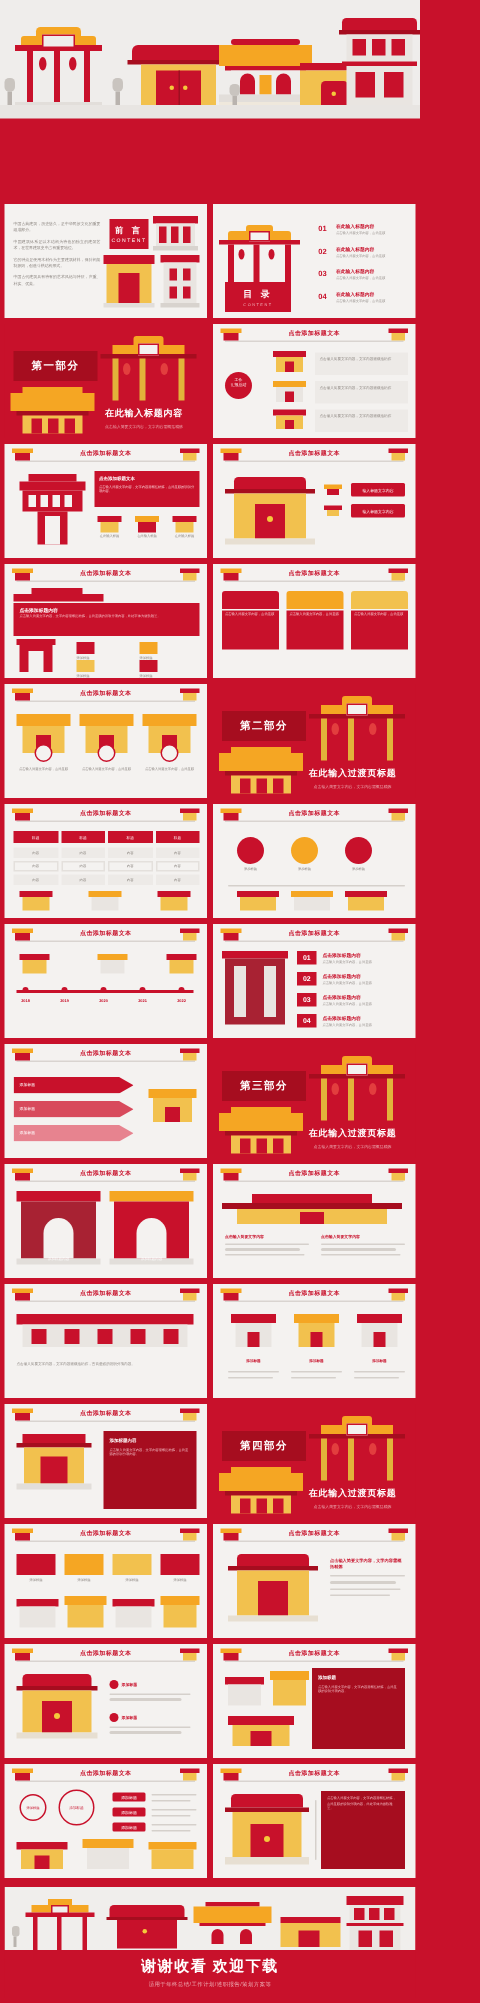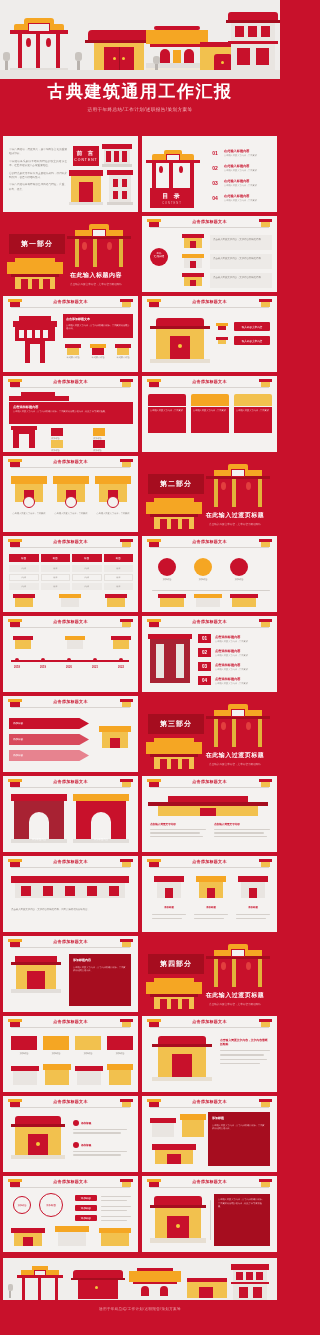--- a/index.html
+++ b/index.html
@@ -190,24 +190,20 @@
       <div style="position:absolute;left:33px;top:14px;width:9px;height:11px;background:#C8112B;"></div>
       <div style="position:absolute;left:0;top:29px;width:50px;height:3px;background:#C8112B;"></div>
       <div style="position:absolute;left:3px;top:32px;width:44px;height:28px;background:#E9E5E1;"></div>
       <div style="position:absolute;left:9px;top:36px;width:13px;height:17px;background:#C8112B;"></div>
       <div style="position:absolute;left:28px;top:36px;width:13px;height:17px;background:#C8112B;"></div>
       <div style="position:absolute;left:0;top:60px;width:50px;height:4px;background:#DBD6D1;"></div>
     </div>
 
     <div class="hero-ground"></div>
 
-    <div class="hero-text">
-      <div class="hero-title">古典建筑通用工作汇报</div>
-      <div class="hero-sub">适用于年终总结/工作计划/述职报告/策划方案等</div>
-    </div>
   </div>
 
   <div class="grid">
 
     <div class="cell">
       <div class="para" style="left:6px;top:12px;width:58px;">
         <p>中国古典建筑，历史悠久，是中华民族文化的重要组成部分。</p>
         <p style="margin-top:3px;">中国建筑体系是以木结构为特色的独立的建筑艺术，在世界建筑史中占有重要地位。</p>
         <p style="margin-top:3px;">它的特点是使用木材作为主要建筑材料，保持构架制原则，创造斗栱结构形式。</p>
         <p style="margin-top:3px;">中国古代建筑具有特有的艺术风格与特征，庄重、朴实、优美。</p>
@@ -1244,17 +1240,18 @@
       <div style="position:absolute;left:2px;top:6px;width:34px;height:12px;background:#E9E5E1;"></div>
       <div style="position:absolute;left:5px;top:8px;width:7px;height:8px;background:#C8112B;"></div>
       <div style="position:absolute;left:15px;top:8px;width:7px;height:8px;background:#C8112B;"></div>
       <div style="position:absolute;left:25px;top:8px;width:7px;height:8px;background:#C8112B;"></div>
       <div style="position:absolute;left:0;top:18px;width:38px;height:2px;background:#C8112B;"></div>
       <div style="position:absolute;left:2px;top:20px;width:34px;height:16px;background:#E9E5E1;"></div>
       <div style="position:absolute;left:8px;top:23px;width:9px;height:11px;background:#C8112B;"></div>
       <div style="position:absolute;left:22px;top:23px;width:9px;height:11px;background:#C8112B;"></div>
     </div>
     <div class="closing-text">
+      <div class="closing-title">谢谢收看 欢迎下载</div>
       <div class="closing-sub">适用于年终总结/工作计划/述职报告/策划方案等</div>
     </div>
   </div>
 
 </div>
 
 </body></html>

